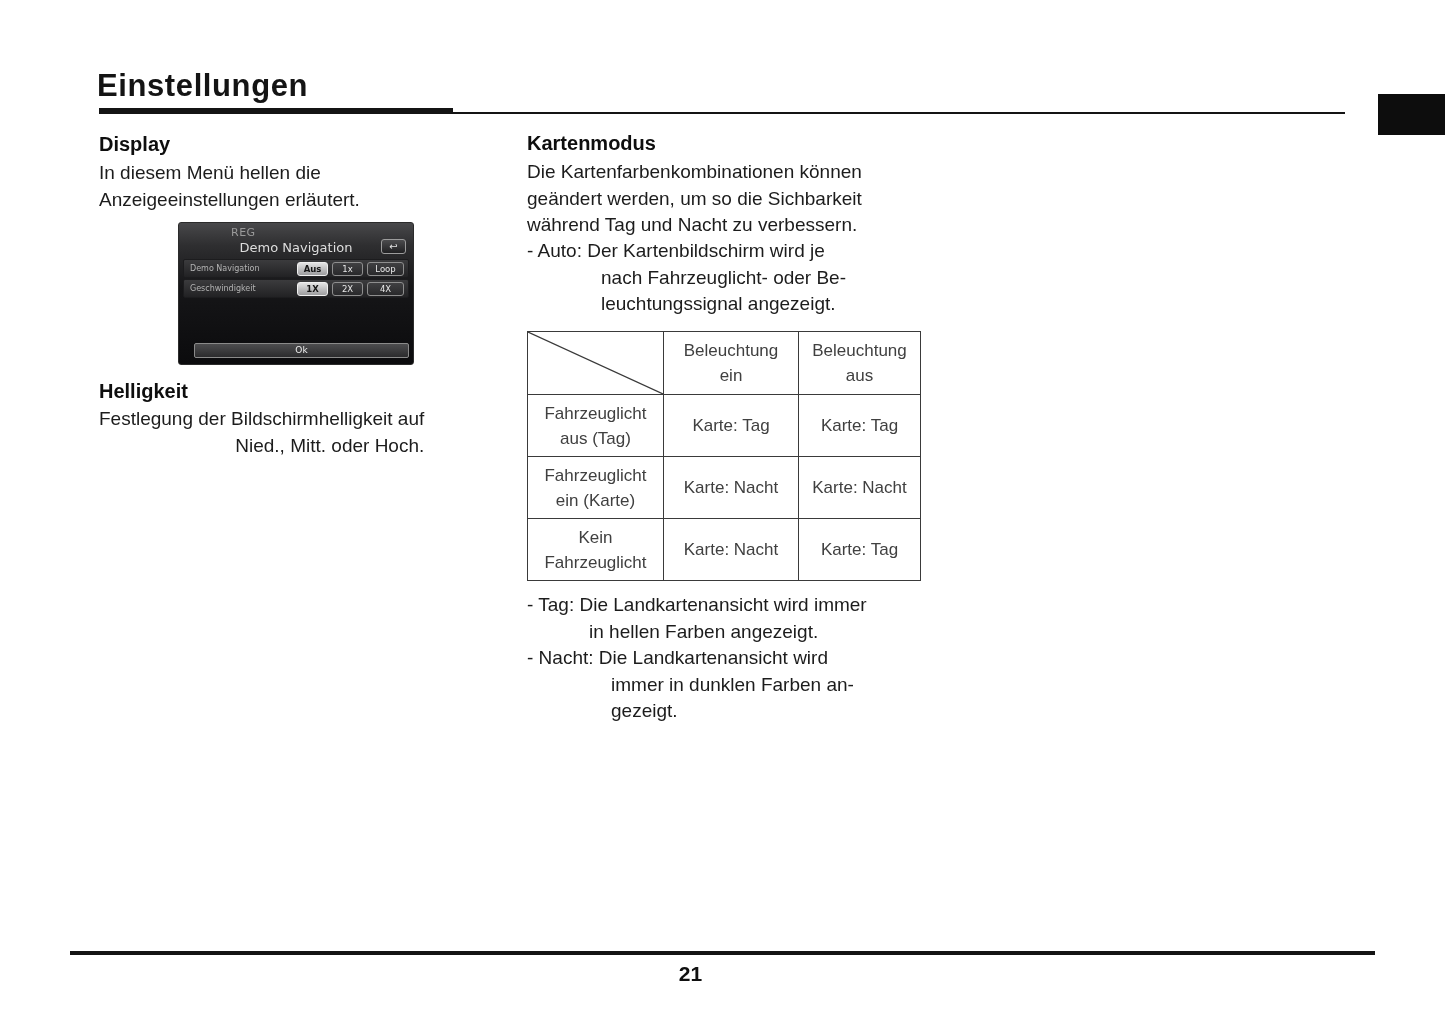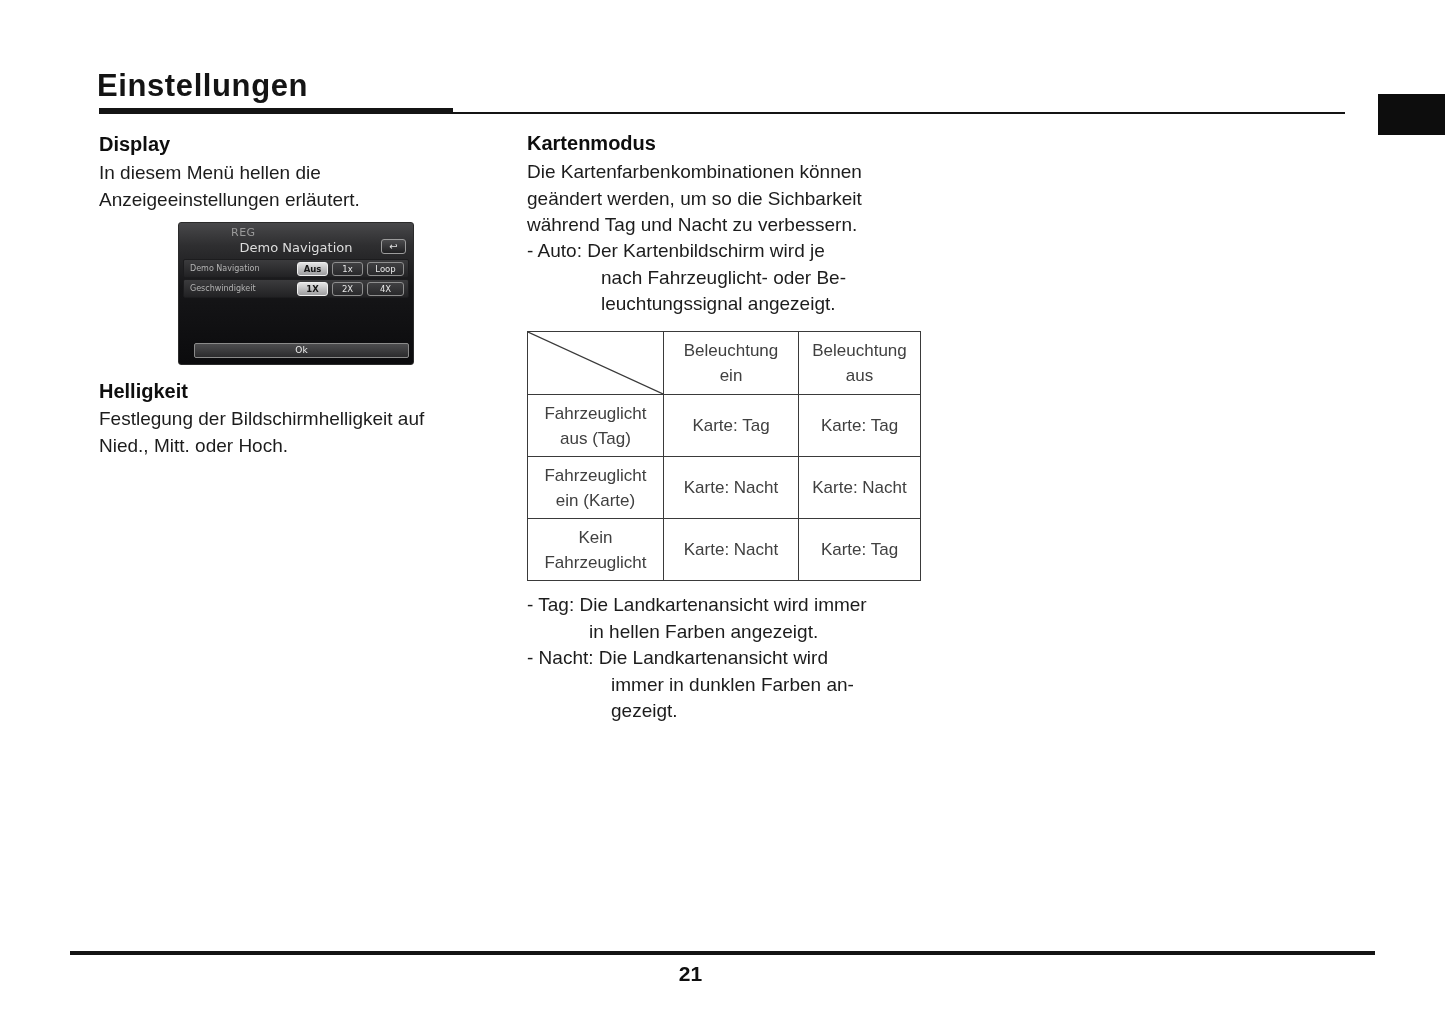--- a/index.html
+++ b/index.html
@@ -93,21 +93,21 @@
       <span class="dev-label">Geschwindigkeit</span>
       <span class="dev-btn active">1X</span>
       <span class="dev-btn">2X</span>
       <span class="dev-btn wide">4X</span>
     </div>
     <div class="dev-spacer"></div>
     <div class="dev-ok">Ok</div>
   </div>
 
   <div class="heading" style="left:99px; top:380px;">Helligkeit</div>
-  <div class="body-text" style="left:99px; top:406px;">
+  <div class="body-text" style="left:99px; top:406px;text-align:right;">
     <div>Festlegung der Bildschirmhelligkeit auf</div>
     <div>Nied., Mitt. oder Hoch.</div>
   </div>
 
   <div class="heading" style="left:527px; top:132px;">Kartenmodus</div>
   <div class="body-text" style="left:527px; top:159px;">
     <div>Die Kartenfarbenkombinationen können</div>
     <div>geändert werden, um so die Sichbarkeit</div>
     <div>während Tag und Nacht zu verbessern.</div>
   </div>

